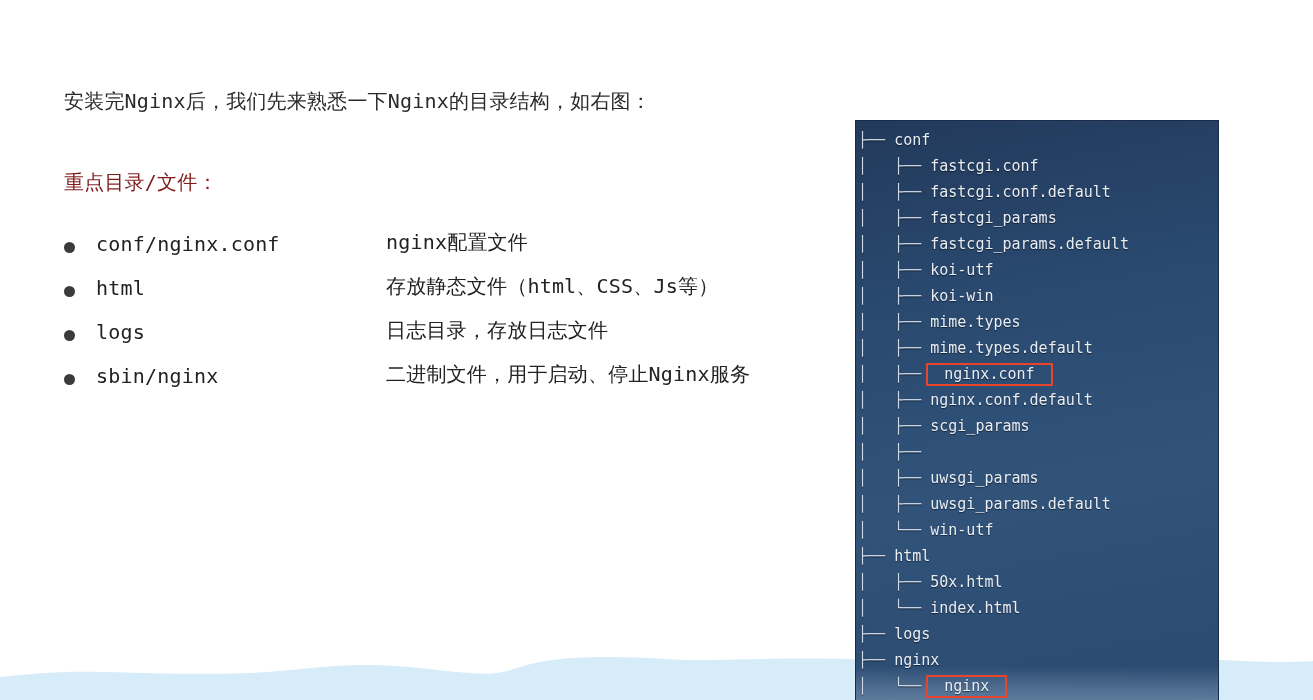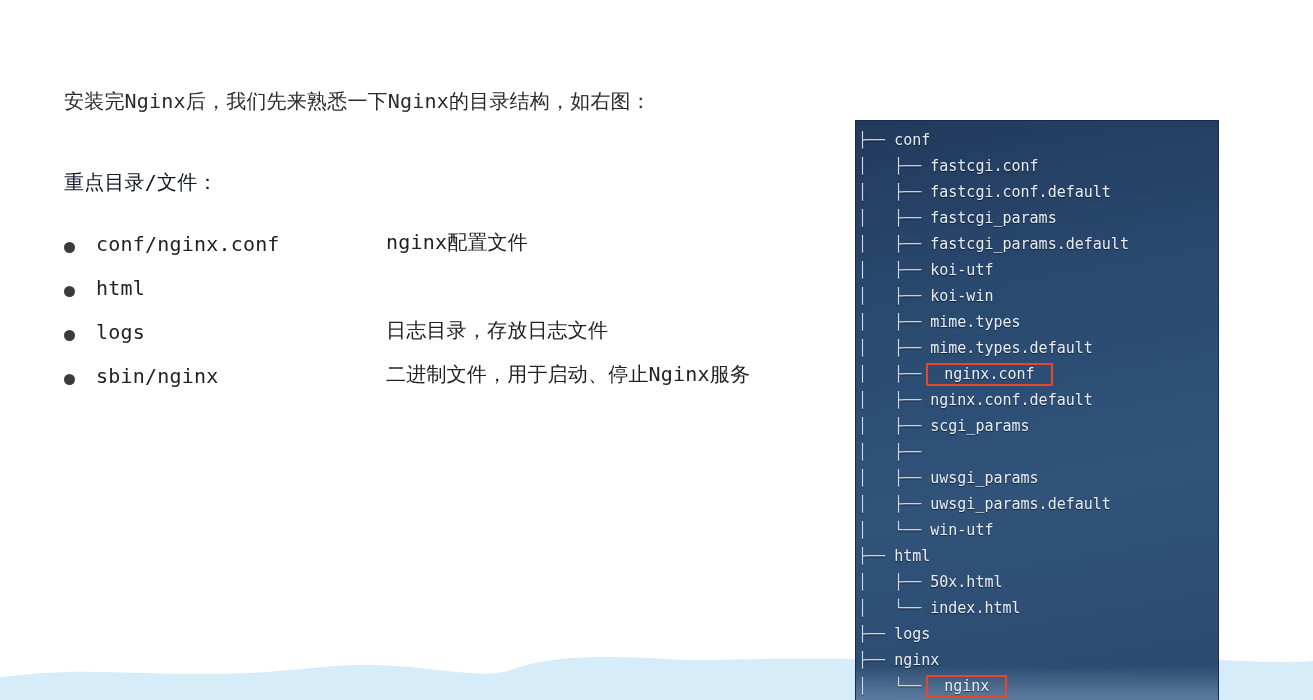--- a/index.html
+++ b/index.html
@@ -44,21 +44,21 @@
     margin-top:62px;
     font-size:20px;
     color:#2a2a2a;
     font-family:"DejaVu Sans Mono", monospace;
     letter-spacing:.2px;
     white-space:nowrap;
   }
   .section-label {
     margin-top:54px;
     font-size:20px;
-    color:#0f172a;
+    color:#7f1d1d;
     font-family:"DejaVu Sans Mono", monospace;
     letter-spacing:.2px;
   }
 
   .bullet-list { margin-top:16px; }
   .bullet-row {
     display:flex;
     align-items:flex-end;
     height:44px;
   }
@@ -150,20 +150,21 @@
 
     <div class="bullet-list">
         <div class="bullet-row">
           <span class="bullet-dot"></span>
           <span class="bullet-path">conf/nginx.conf</span>
           <span class="bullet-desc">nginx配置文件</span>
         </div>
         <div class="bullet-row">
           <span class="bullet-dot"></span>
           <span class="bullet-path">html</span>
+          <span class="bullet-desc">存放静态文件（html、CSS、Js等）</span>
         </div>
         <div class="bullet-row">
           <span class="bullet-dot"></span>
           <span class="bullet-path">logs</span>
           <span class="bullet-desc">日志目录，存放日志文件</span>
         </div>
         <div class="bullet-row">
           <span class="bullet-dot"></span>
           <span class="bullet-path">sbin/nginx</span>
           <span class="bullet-desc">二进制文件，用于启动、停止Nginx服务</span>

